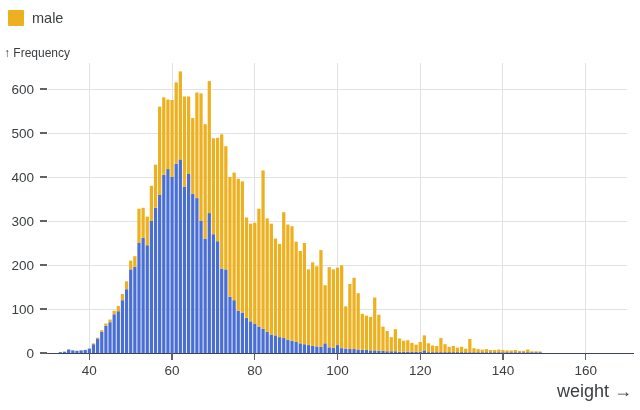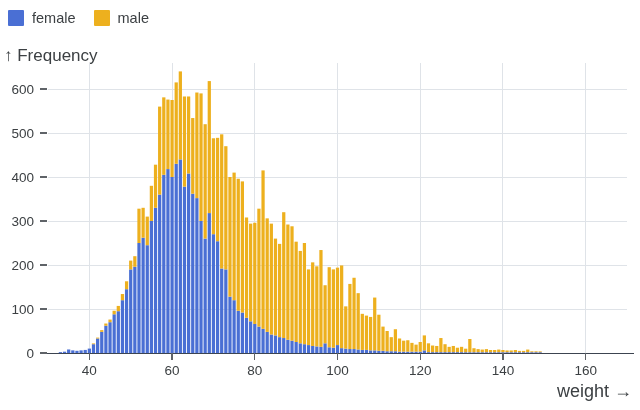--- a/index.html
+++ b/index.html
@@ -46,21 +46,21 @@
     color: #3c4043;
     line-height: 16px;
     white-space: nowrap;
   }
 
   
   #y-axis-title {
     position: absolute;
     left: 4px;
     top: 46px;
-    font-size: 17px;
+    font-size: 12px;
     color: #3c4043;
     white-space: nowrap;
   }
   #x-axis-title {
     position: absolute;
     right: 8px;
     top: 381px;
     font-size: 18px;
     color: #3c4043;
     white-space: nowrap;
@@ -104,24 +104,20 @@
   }
   .tick-label-y { text-anchor: end; }
   .tick-label-x { text-anchor: middle; }
 </style>
 </head>
 <body>
 
 <div id="root">
 
   <div id="legend">
-    <div class="legend-entry">
-      <span class="legend-swatch" style="background: rgb(74, 111, 212);"></span>
-      <span class="legend-label">female</span>
-    </div>
     <div class="legend-entry">
       <span class="legend-swatch" style="background: rgb(237, 176, 30);"></span>
       <span class="legend-label">male</span>
     </div>
   </div>
 
   <div id="y-axis-title">↑ Frequency</div>
   <div id="x-axis-title">weight →</div>
 
   <div id="plot-area">

